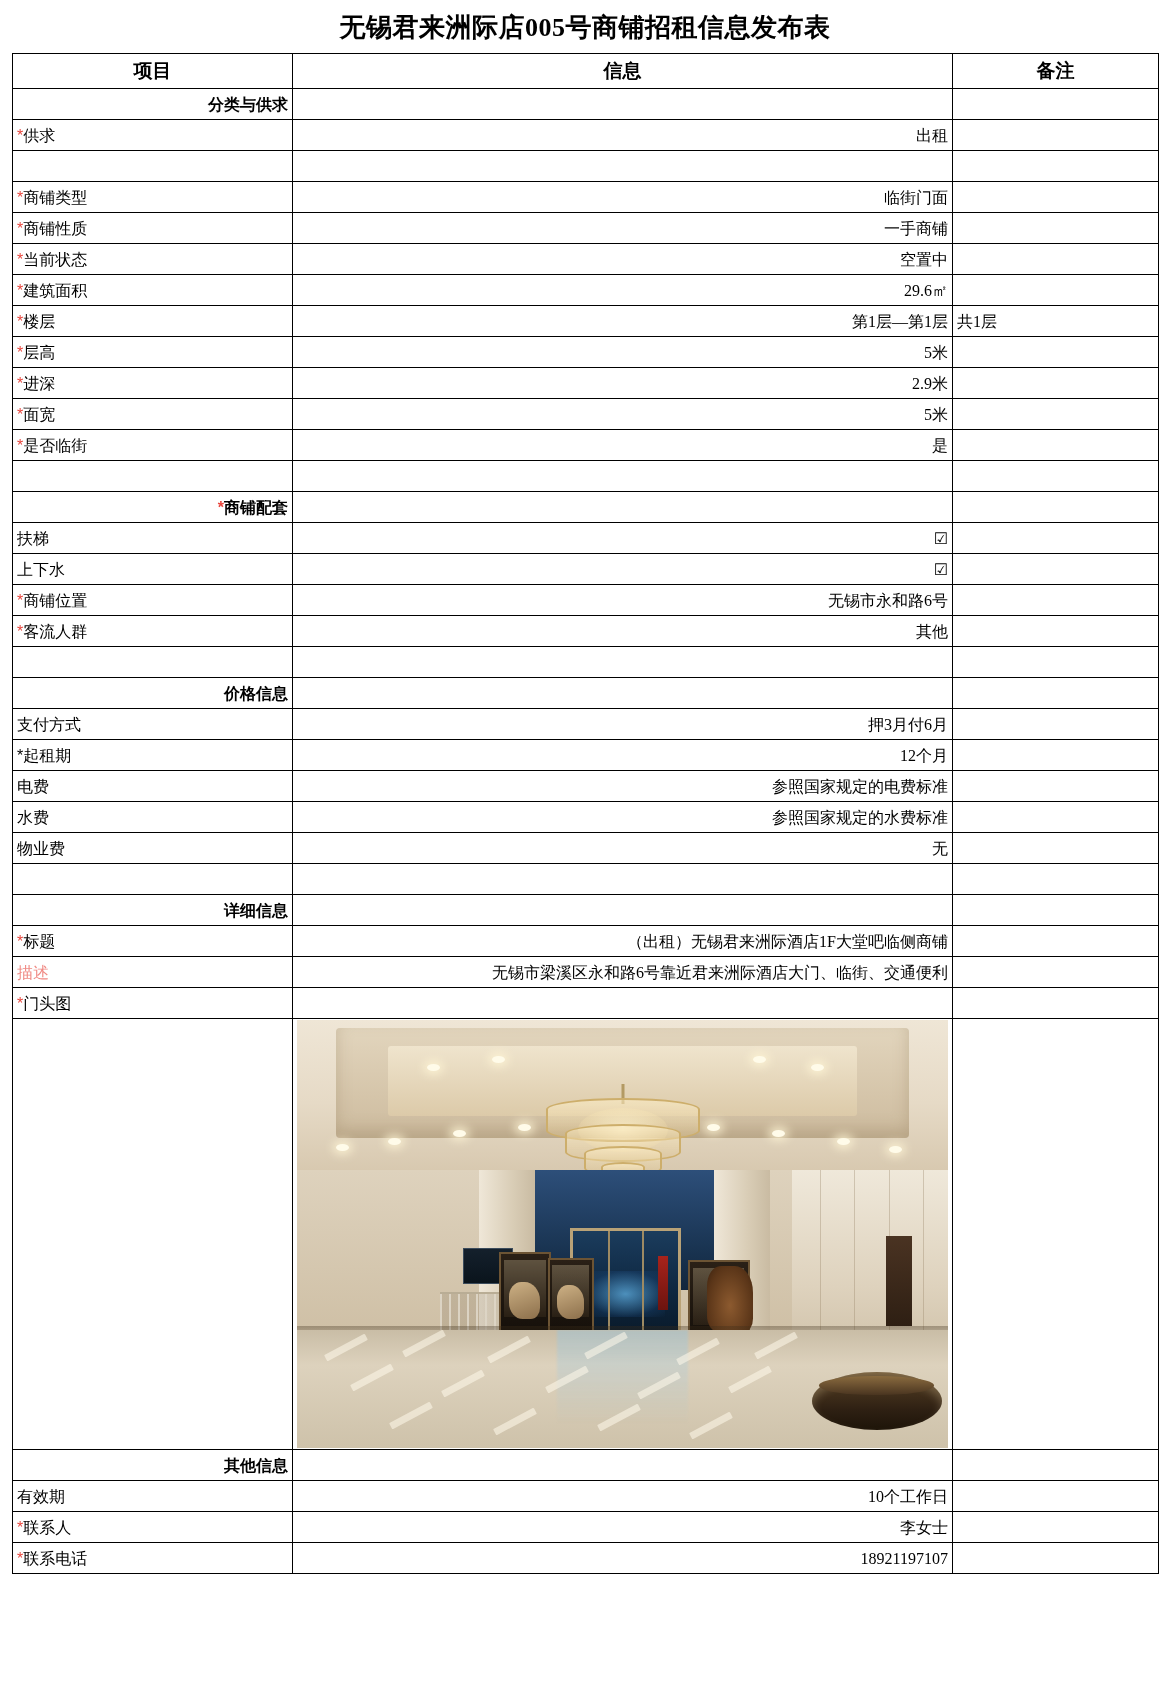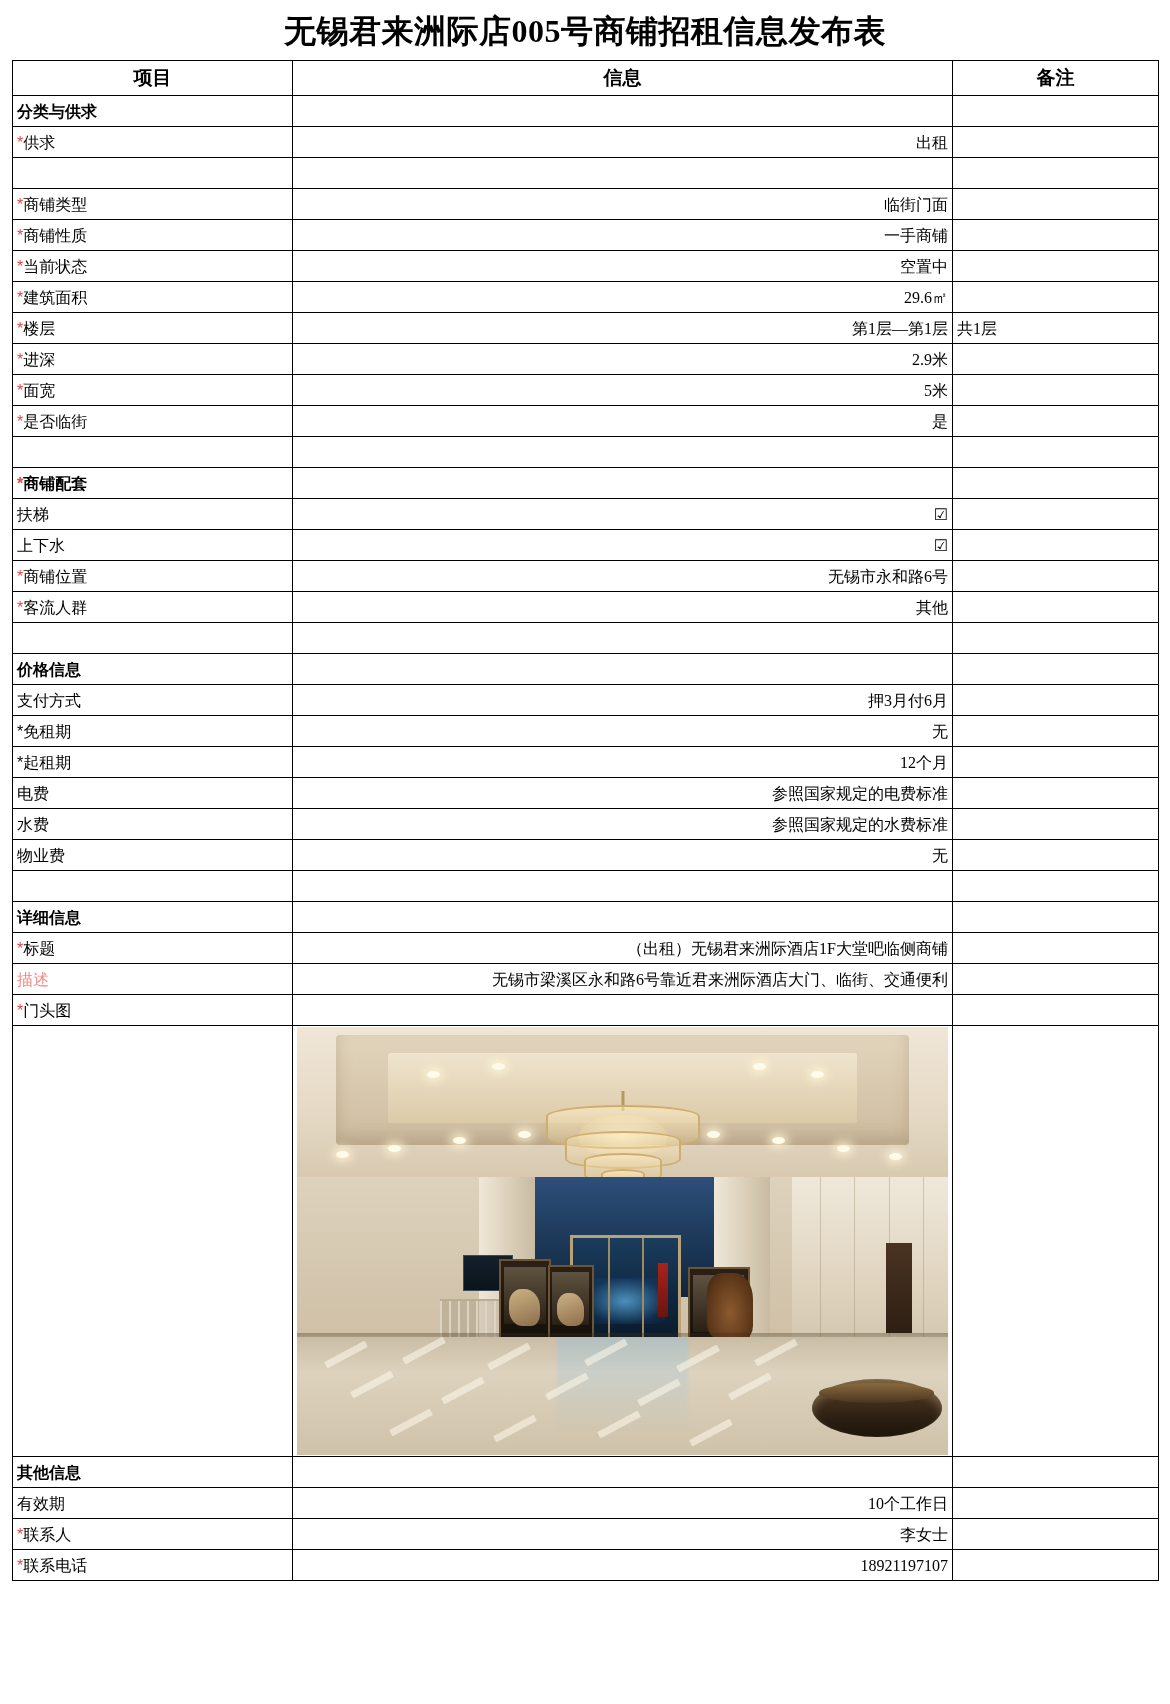--- a/index.html
+++ b/index.html
@@ -15,21 +15,21 @@
   }
   .page {
     width: 1170px;
     box-sizing: border-box;
     padding: 0 12px;
   }
   .doc-title {
     text-align: center;
     font-family: "Liberation Serif", "DejaVu Serif", serif;
     font-weight: bold;
-    font-size: 32px;
+    font-size: 26px;
     letter-spacing: 0.5px;
     padding: 12px 0 10px 0;
     line-height: 1.2;
   }
   table.sheet {
     width: 1146px;
     border-collapse: collapse;
     table-layout: fixed;
   }
   table.sheet td {
@@ -62,21 +62,21 @@
   
   tr.head td {
     text-align: center;
     font-weight: bold;
     font-size: 19px;
     height: 32px;
   }
   
   td.section {
     font-weight: bold;
-    text-align: left;
+    text-align: right;
     font-size: 17px;
     padding-left: 0;
   }
   td.blank { height: 26px; }
   .star {
     color: #e8453c;
     font-family: "Liberation Sans", sans-serif;
   }
   .req-label { color: #000; }
   .desc-label { color: #f08a84; }
@@ -310,20 +310,25 @@
         <td class="item"><span class="star">*</span><span>建筑面积</span></td>
         <td class="info">29.6㎡</td>
         <td class="note"></td>
       </tr>
       <tr>
         <td class="item"><span class="star">*</span><span>楼层</span></td>
         <td class="info">第1层—第1层</td>
         <td class="note">共1层</td>
       </tr>
       <tr>
+        <td class="item"><span class="star">*</span><span>层高</span></td>
+        <td class="info">5米</td>
+        <td class="note"></td>
+      </tr>
+      <tr>
         <td class="item"><span class="star">*</span><span>进深</span></td>
         <td class="info">2.9米</td>
         <td class="note"></td>
       </tr>
       <tr>
         <td class="item"><span class="star">*</span><span>面宽</span></td>
         <td class="info">5米</td>
         <td class="note"></td>
       </tr>
       <tr>
@@ -369,25 +374,20 @@
       </tr>
 
       <tr>
         <td class="section">价格信息</td>
         <td class="info"></td>
         <td class="note"></td>
       </tr>
       <tr>
         <td class="item">支付方式</td>
         <td class="info">押3月付6月</td>
-        <td class="note"></td>
-      </tr>
-      <tr>
-        <td class="item"><span class="req-label">*</span><span>免租期</span></td>
-        <td class="info">无</td>
         <td class="note"></td>
       </tr>
       <tr>
         <td class="item"><span class="req-label">*</span><span>起租期</span></td>
         <td class="info">12个月</td>
         <td class="note"></td>
       </tr>
       <tr>
         <td class="item">电费</td>
         <td class="info">参照国家规定的电费标准</td>

